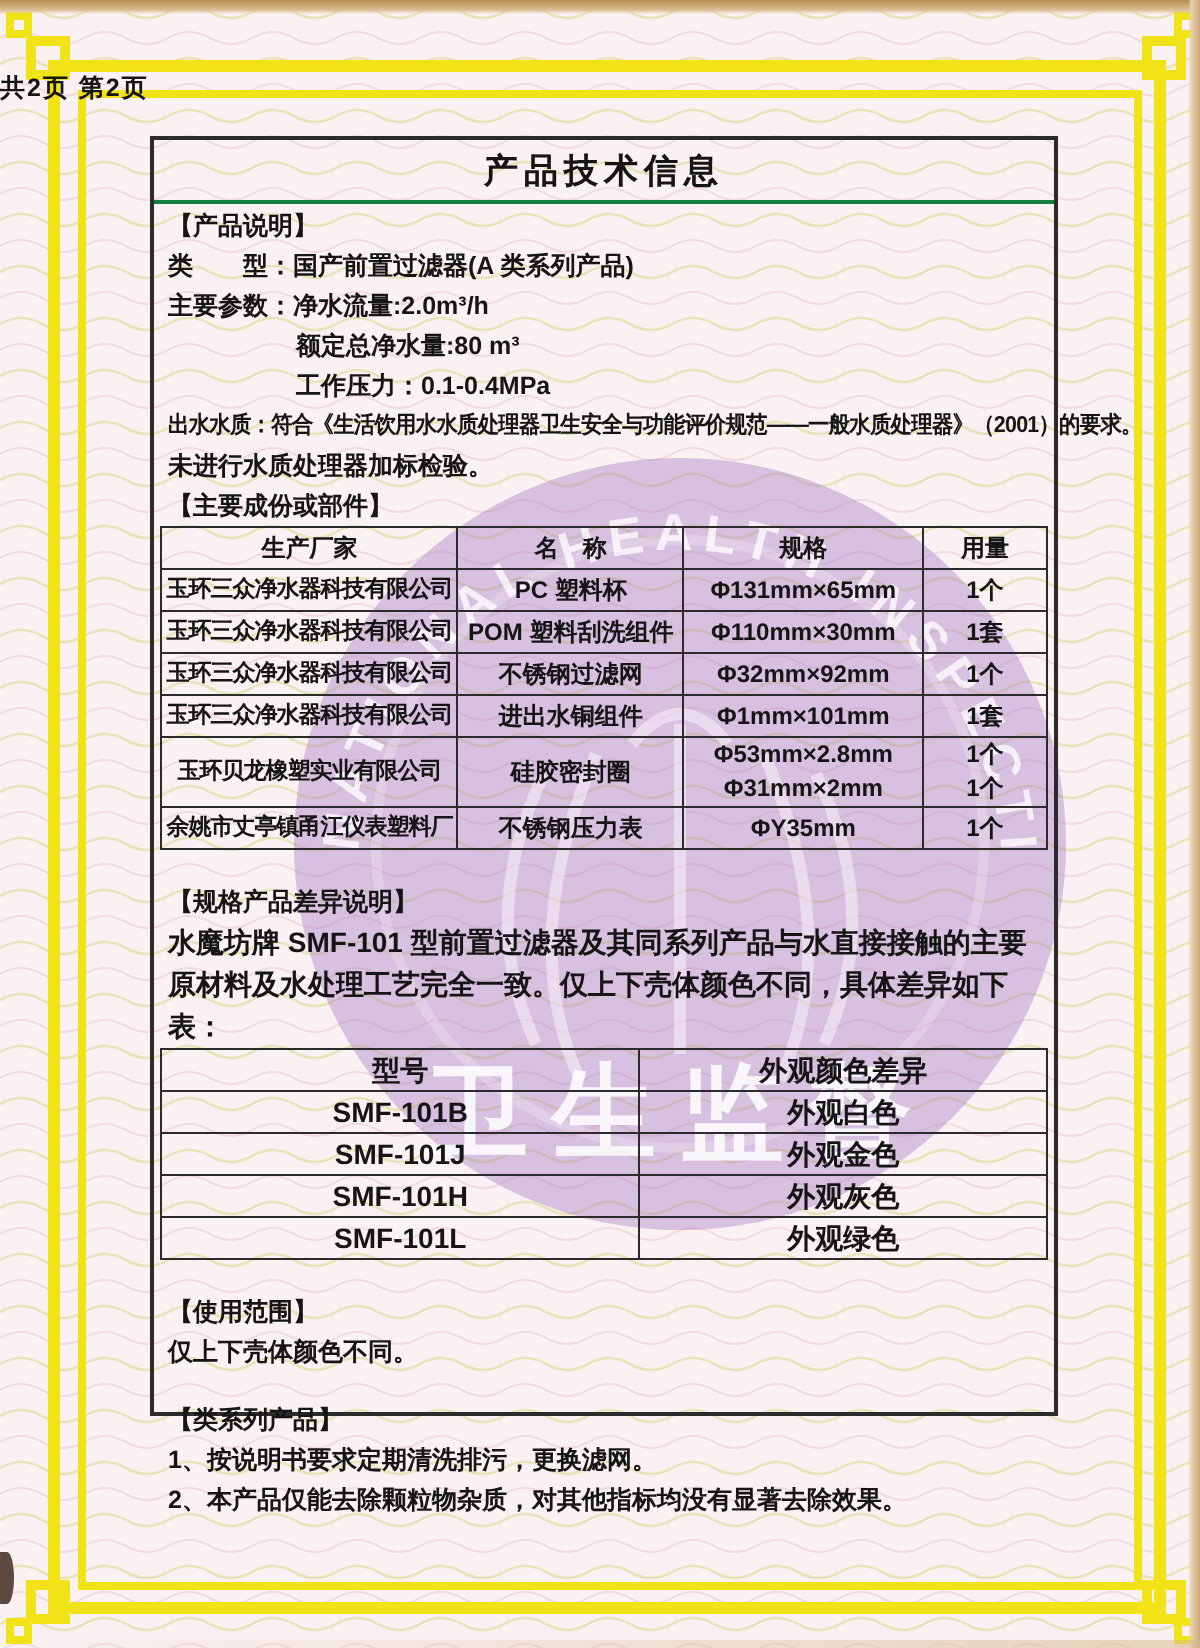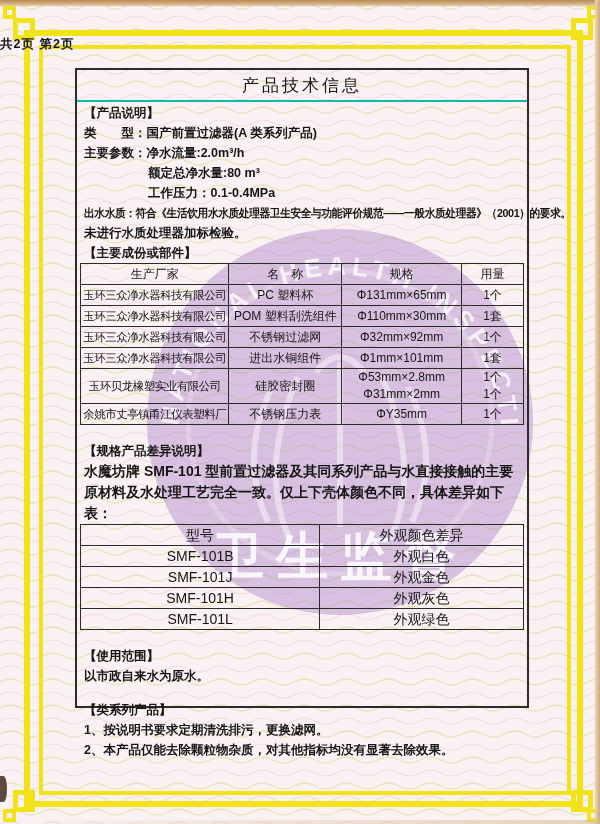--- a/index.html
+++ b/index.html
@@ -32,36 +32,36 @@
   .k-bl1{left:13px;bottom:12px;} .k-bl2{left:3px;bottom:2px;}
   .k-br1{right:7px;bottom:12px;} .k-br2{right:0px;bottom:2px;}
   
   .stamp { position:absolute; left:140px; top:222px; z-index:1; }
   
   .pagination { position:absolute; top:36px; left:0; width:546px; 
     font-size:12.5px; font-weight:bold; letter-spacing:1px; z-index:3; }
   
   .doc-box { position:absolute; left:75px; top:68px; width:454px; height:640px;
     border:2px solid #2b2b2b; z-index:3; background:transparent; }
-  .doc-title { height:32px; border-bottom:2px solid #14b8a6; display:flex;
-    align-items:center; justify-content:center; font-size:17px; font-weight:normal;
+  .doc-title { height:32px; border-bottom:2px solid #15803d; display:flex;
+    align-items:center; justify-content:center; font-size:17px; font-weight:bold;
     letter-spacing:3px; }
   .doc-body { padding:1px 7px 0 7px; font-size:12.5px; font-weight:bold; line-height:20px; }
   .sec-h { line-height:20px; white-space:nowrap; }
   .line { line-height:20px; white-space:nowrap; }
   .indent { padding-left:64px; }
   .long { font-size:11.5px; letter-spacing:-0.4px; transform:scaleX(0.93);
     transform-origin:left center; }
   .gap16 { margin-top:16px; }
   .gap14 { margin-top:14px; }
   .intro { line-height:21px; font-size:14px; }
   table { border-collapse:collapse; width:calc(100% + 8px); margin-left:-4px;
     table-layout:fixed; }
   th,td { border:1.4px solid #2b2b2b; text-align:center; font-size:12px;
-    font-weight:normal; height:17px; padding:0 1px; overflow:hidden; white-space:nowrap; }
+    font-weight:bold; height:17px; padding:0 1px; overflow:hidden; white-space:nowrap; }
   .comp col.c1{width:33.5%;} .comp col.c2{width:25.5%;} .comp col.c3{width:27%;}
   .comp col.c4{width:14%;}
   .comp .mfr { font-size:11.5px; letter-spacing:-0.5px; }
   .two-line div { line-height:17px; }
   .var th,.var td { height:20px; font-size:14px; }
   .var col.v1 { width:54%; } .var col.v2 { width:46%; }
   .stamp text { font-family:"Liberation Sans","DejaVu Sans",sans-serif; }
 </style>
 </head>
 <body>
@@ -211,21 +211,21 @@
           <td>外观灰色</td>
         </tr>
         <tr>
           <td>SMF-101L</td>
           <td>外观绿色</td>
         </tr>
       </tbody>
         </table>
 
       <div class="sec-h gap16">【使用范围】</div>
-      <div class="line">以市政自来水为原水。</div>
+      <div class="line">仅上下壳体颜色不同。</div>
 
       <div class="sec-h gap14">【类系列产品】</div>
       <div class="line">1、按说明书要求定期清洗排污，更换滤网。</div>
       <div class="line">2、本产品仅能去除颗粒物杂质，对其他指标均没有显著去除效果。</div>
 
     </div>
   </div>
 </div>
 
 </body></html>

